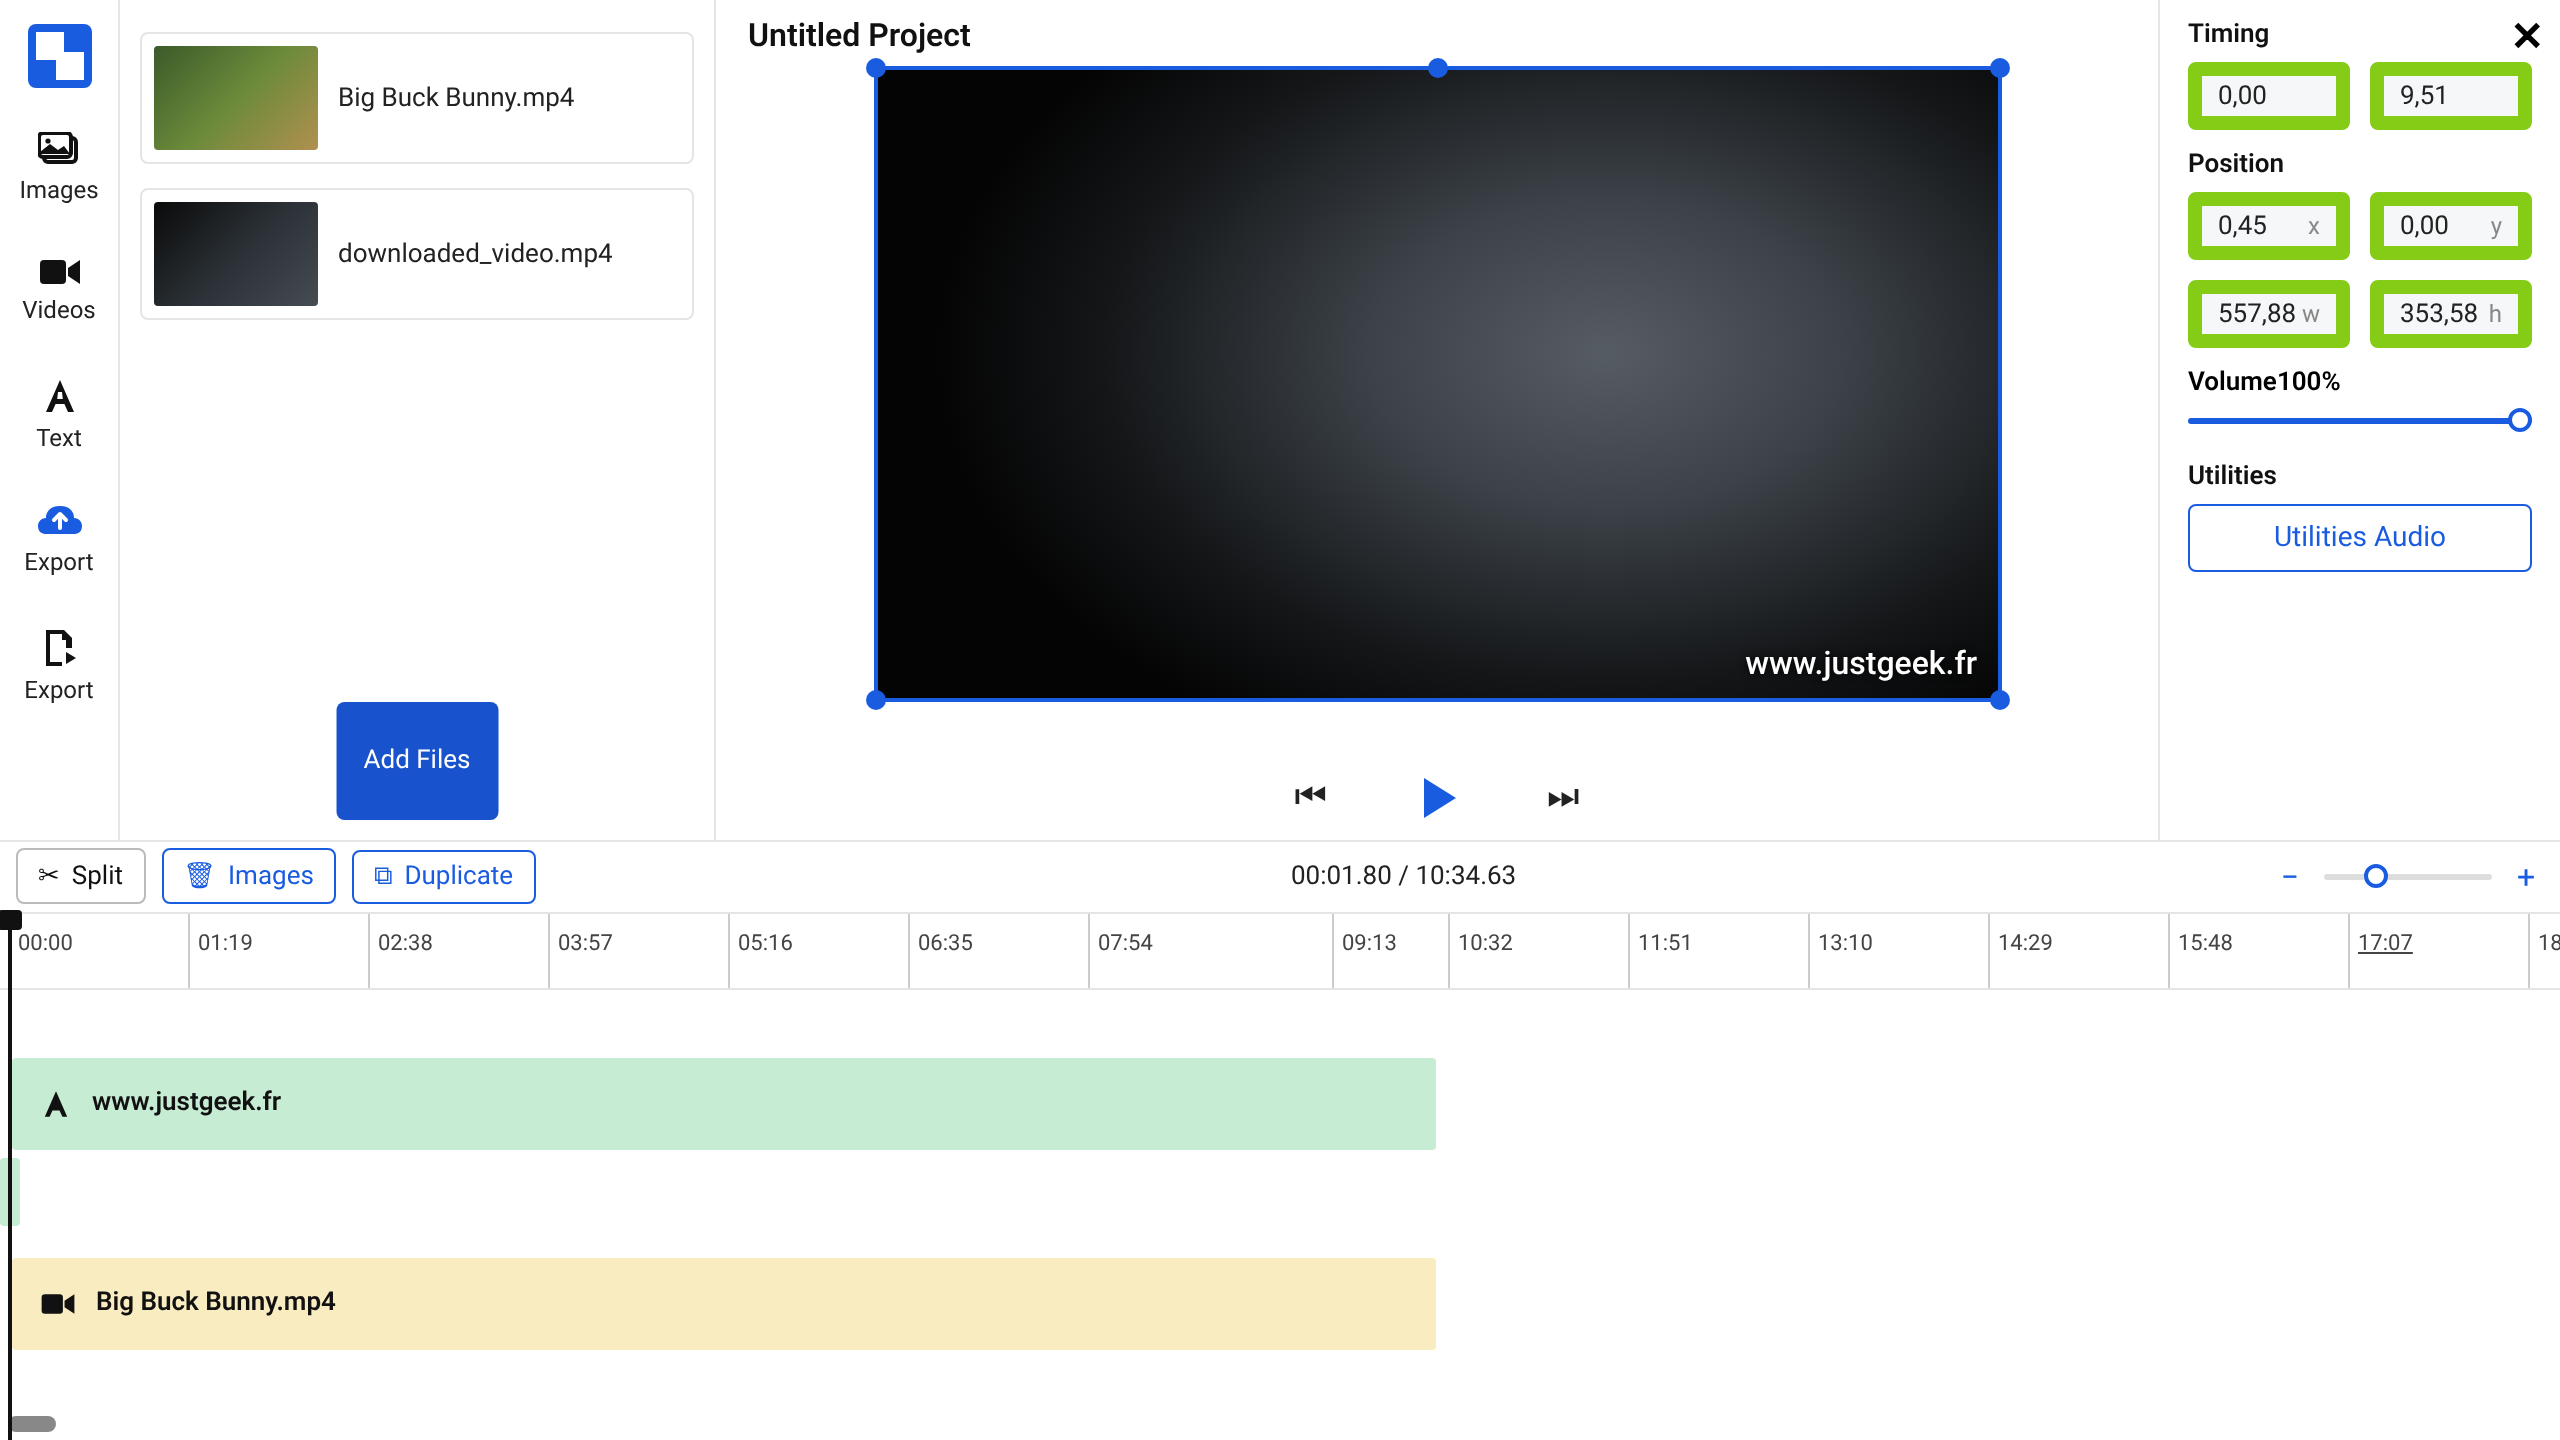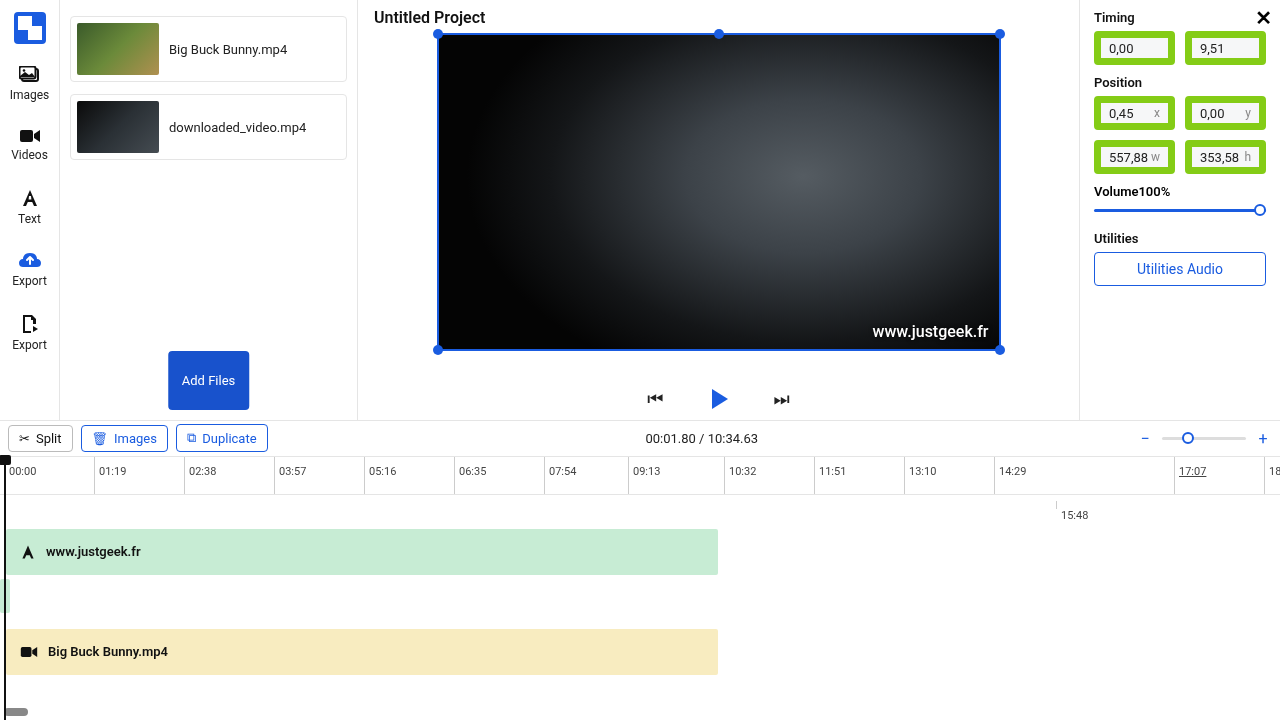--- a/index.html
+++ b/index.html
@@ -249,26 +249,26 @@
 
   <div class="ruler" id="ruler">
     <div class="playhead"></div>
   <div class="tick" style="left: 4px;">00:00</div>
       <div class="tick" style="left: 94px;">01:19</div>
       <div class="tick" style="left: 184px;">02:38</div>
       <div class="tick" style="left: 274px;">03:57</div>
       <div class="tick" style="left: 364px;">05:16</div>
       <div class="tick" style="left: 454px;">06:35</div>
       <div class="tick" style="left: 544px;">07:54</div>
-      <div class="tick" style="left: 628px;">09:13</div>
+      <div class="tick" style="left: 666px;">09:13</div>
       <div class="tick" style="left: 724px;">10:32</div>
       <div class="tick" style="left: 814px;">11:51</div>
       <div class="tick" style="left: 904px;">13:10</div>
       <div class="tick" style="left: 994px;">14:29</div>
-      <div class="tick" style="left: 1056px; margin-top: 44px;">15:48</div>
+      <div class="tick" style="left: 1084px;">15:48</div>
       <div class="tick" style="left: 1174px; text-decoration: underline;">17:07</div>
       <div class="tick" style="left: 1264px;">18:2</div>
     </div>
 
   <div class="tracks">
     <div class="clip text">
       <span class="ci">
         <svg width="16" height="16" viewBox="0 0 20 20">
             <path d="M10 2 L17 18 L14 18 L12.2 14 L7.8 14 L6 18 L3 18 Z" fill="#111"></path>
           </svg>

